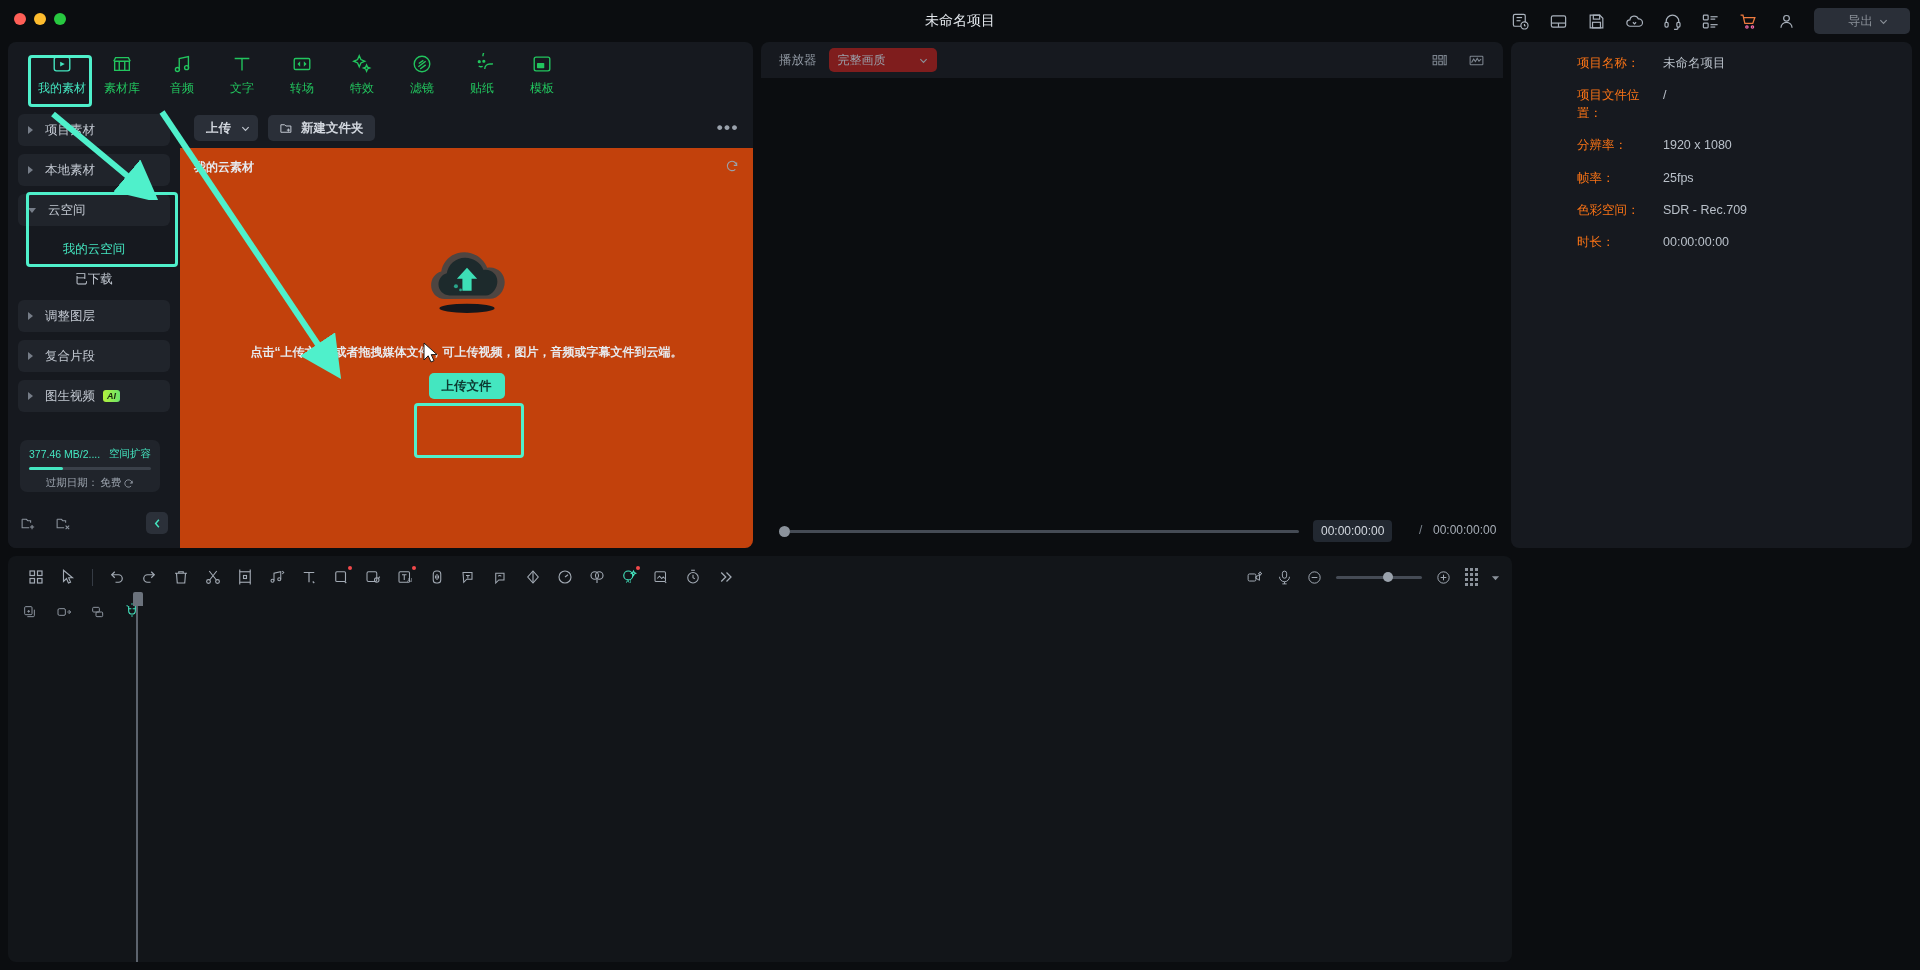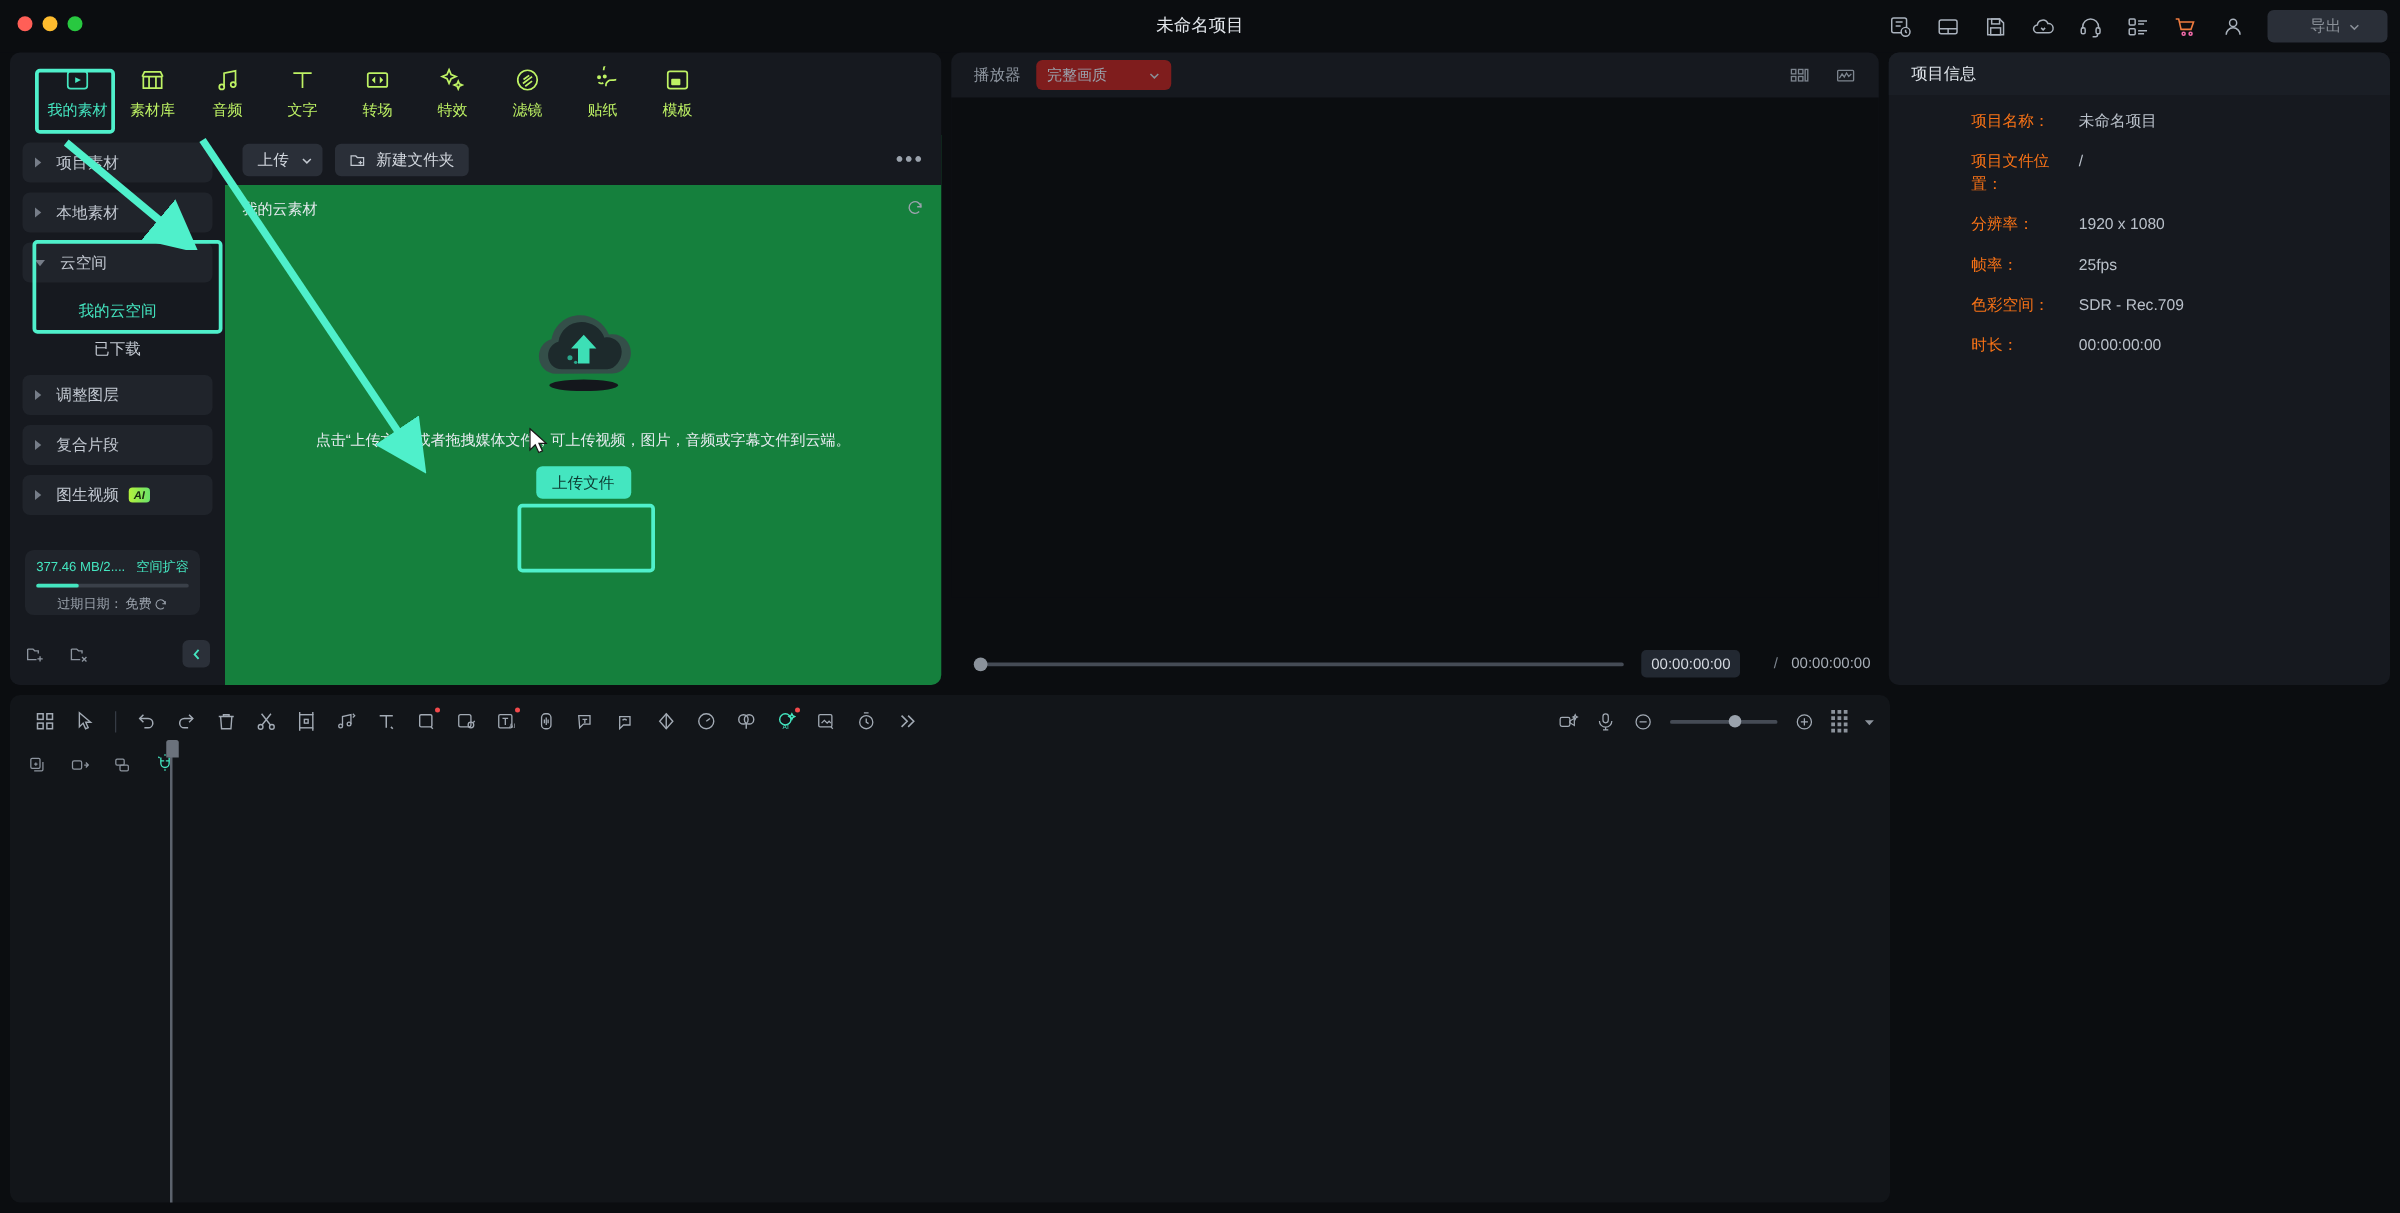--- a/index.html
+++ b/index.html
@@ -43,21 +43,21 @@
     position: absolute; left: 8px; top: 42px; width: 745px; height: 506px;
     background: #16191f; border-radius: 8px;
   }
   .navtabs {
     position: absolute; left: 0; top: 0; width: 745px; height: 66px;
     display: flex; align-items: center; padding-left: 24px; gap: 0px;
   }
   .navtab {
     width: 60px; height: 52px; display: flex; flex-direction: column;
     align-items: center; justify-content: center; gap: 5px;
-    font-size: 12px; color: #bef264; position: relative;
+    font-size: 12px; color: #22c55e; position: relative;
   }
   .navtab svg { width: 22px; height: 22px; }
   .navtab.sel { color: #44e6c0; }
   .navtab.sel svg { color: #44e6c0; }
 
   
   .sidebar {
     position: absolute; left: 8px; top: 108px; width: 172px; height: 440px;
     background: #16191f; border-radius: 0 0 0 8px;
     padding: 6px 10px 0 10px;
@@ -97,21 +97,21 @@
   .sb-foot svg { width: 17px; height: 17px; color: #8d959f; }
   .collapse-btn {
     position: absolute; right: 0; bottom: 4px; width: 22px; height: 22px;
     background: #2b3039; border-radius: 5px; display: flex; align-items: center; justify-content: center;
   }
   .collapse-btn svg { width: 11px; height: 11px; color: #44e6c0; }
 
   
   .media {
     position: absolute; left: 180px; top: 108px; width: 573px; height: 440px;
-    background: #15803d; border-radius: 0 0 8px 0;
+    background: #c2410c; border-radius: 0 0 8px 0; font-weight: bold;
   }
   .media-toolbar {
     height: 40px; display: flex; align-items: center; padding: 0 14px; gap: 10px;
     background: #16191f;
   }
   .btn-upload {
     height: 26px; padding: 0 8px 0 12px; border-radius: 5px; background: #2a2f38;
     display: flex; align-items: center; gap: 10px; font-size: 12.5px; color: #d2d7de;
   }
   .btn-newfolder {
@@ -567,21 +567,20 @@
           <path d="M16 9.5a4 4 0 010 5M18.5 7.5a7 7 0 010 9"></path>
         </svg>
       <svg viewBox="0 0 24 24" fill="none" stroke="currentColor" stroke-width="1.5">
           <path d="M10 4H4v6M14 20h6v-6"></path>
           <path d="M4 4l6 6M20 20l-6-6"></path>
         </svg>
     </div>
   </div>
 
   <div class="props">
-    <div class="props-head">项目信息</div>
     <div class="props-body">
       <div class="prow">
           <span class="pk">项目名称：</span>
           <span class="pv">未命名项目</span>
         </div>
       <div class="prow">
           <span class="pk">项目文件位置：</span>
           <span class="pv">/</span>
         </div>
       <div class="prow">

